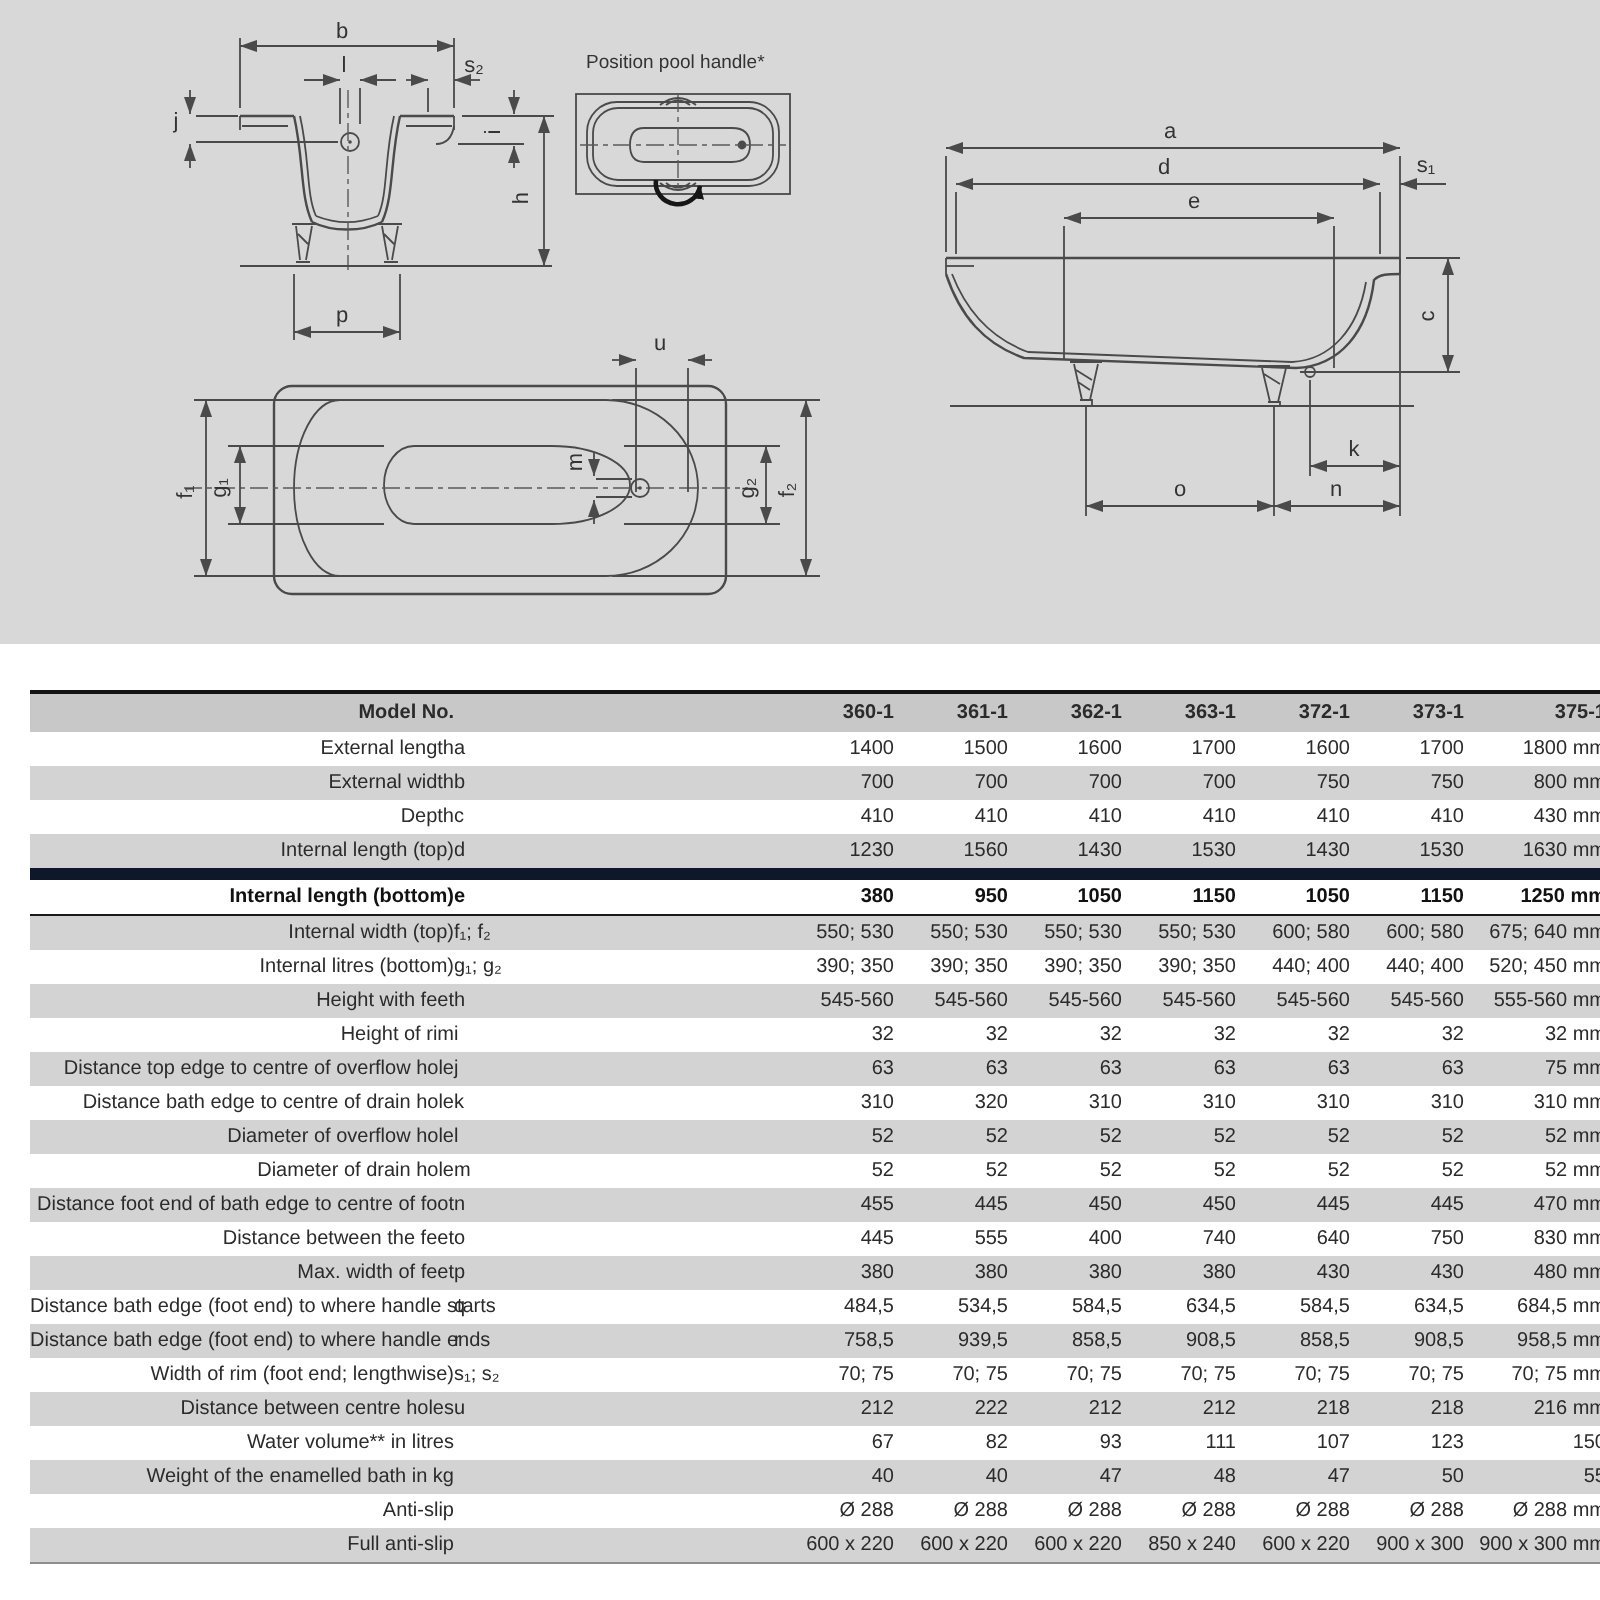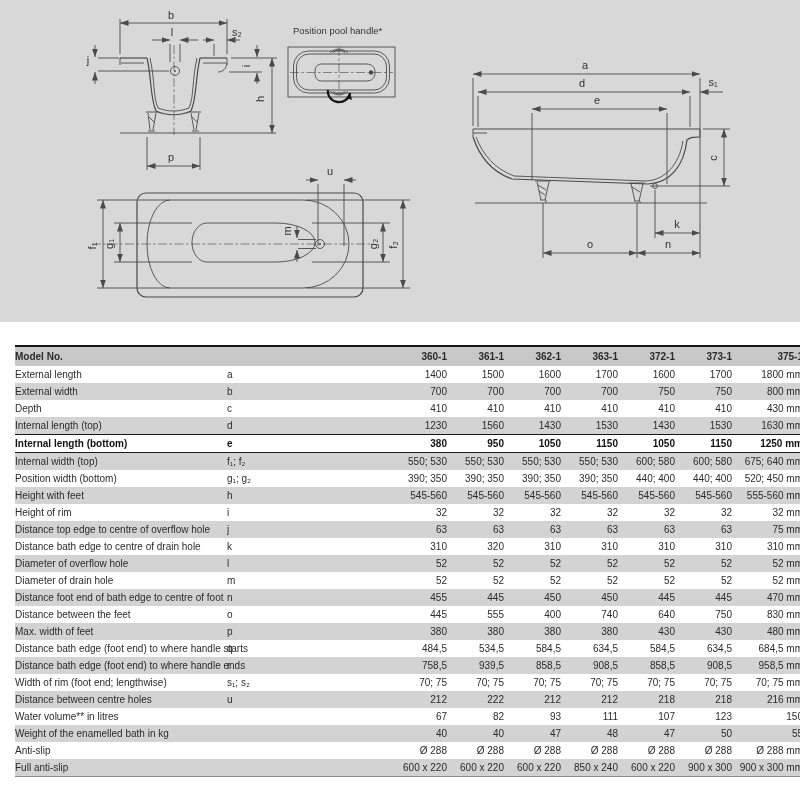--- a/index.html
+++ b/index.html
@@ -18,24 +18,24 @@
   .table-wrap{position:absolute;left:15px;top:345px;width:773px;}
   table.spec{border-collapse:collapse;table-layout:fixed;width:773px;
              border-top:2px solid #141414;border-bottom:1px solid #8e8e8e;}
   table.spec th,table.spec td{white-space:nowrap;overflow:visible;padding:0;font-size:10px;
              color:#2b2b2b;vertical-align:middle;}
   thead tr{background:#c8c8c8;height:19px;}
   thead th{font-weight:bold;color:#111;line-height:19px;font-size:10.5px;}
   tbody tr{height:17px;}
   tbody td{line-height:17px;}
   tbody tr.alt{background:#d3d3d3;}
-  td.lbl,th.lbl{text-align:left;padding-left:6px;}
+  td.lbl,th.lbl{text-align:right;padding-left:6px;}
   td.ltr,th.ltr{text-align:left;padding-left:2px;}
   td.val,th.val{text-align:right;padding-right:2px;}
-  tr.emph td{font-weight:bold;color:#111;border-top:1px solid #0f172a;border-bottom:1px solid #1a1a1a;}
+  tr.emph td{font-weight:bold;color:#111;border-top:6px solid #0f172a;border-bottom:1px solid #1a1a1a;}
   td.cond{font-size:8.4px;}
 </style>
 </head>
 <body>
 
 <div class="panel">
 <svg width="800" height="322" viewBox="0 0 800 322">
   <defs>
     <marker id="mE" orient="auto" markerUnits="userSpaceOnUse" markerWidth="10" markerHeight="8" refX="8.5" refY="3">
       <path d="M0,0L8.5,3L0,6Z" fill="#4a4a4a"></path>
@@ -303,21 +303,21 @@
           <td class="ltr">f₁; f₂</td>
           <td class="val">550; 530</td>
           <td class="val">550; 530</td>
           <td class="val">550; 530</td>
           <td class="val">550; 530</td>
           <td class="val">600; 580</td>
           <td class="val">600; 580</td>
           <td class="val">675; 640 mm</td>
         </tr>
         <tr>
-          <td class="lbl">Position width (bottom)</td>
+          <td class="lbl">Internal litres (bottom)</td>
           <td class="ltr">g₁; g₂</td>
           <td class="val">390; 350</td>
           <td class="val">390; 350</td>
           <td class="val">390; 350</td>
           <td class="val">390; 350</td>
           <td class="val">440; 400</td>
           <td class="val">440; 400</td>
           <td class="val">520; 450 mm</td>
         </tr>
         <tr class="alt">

